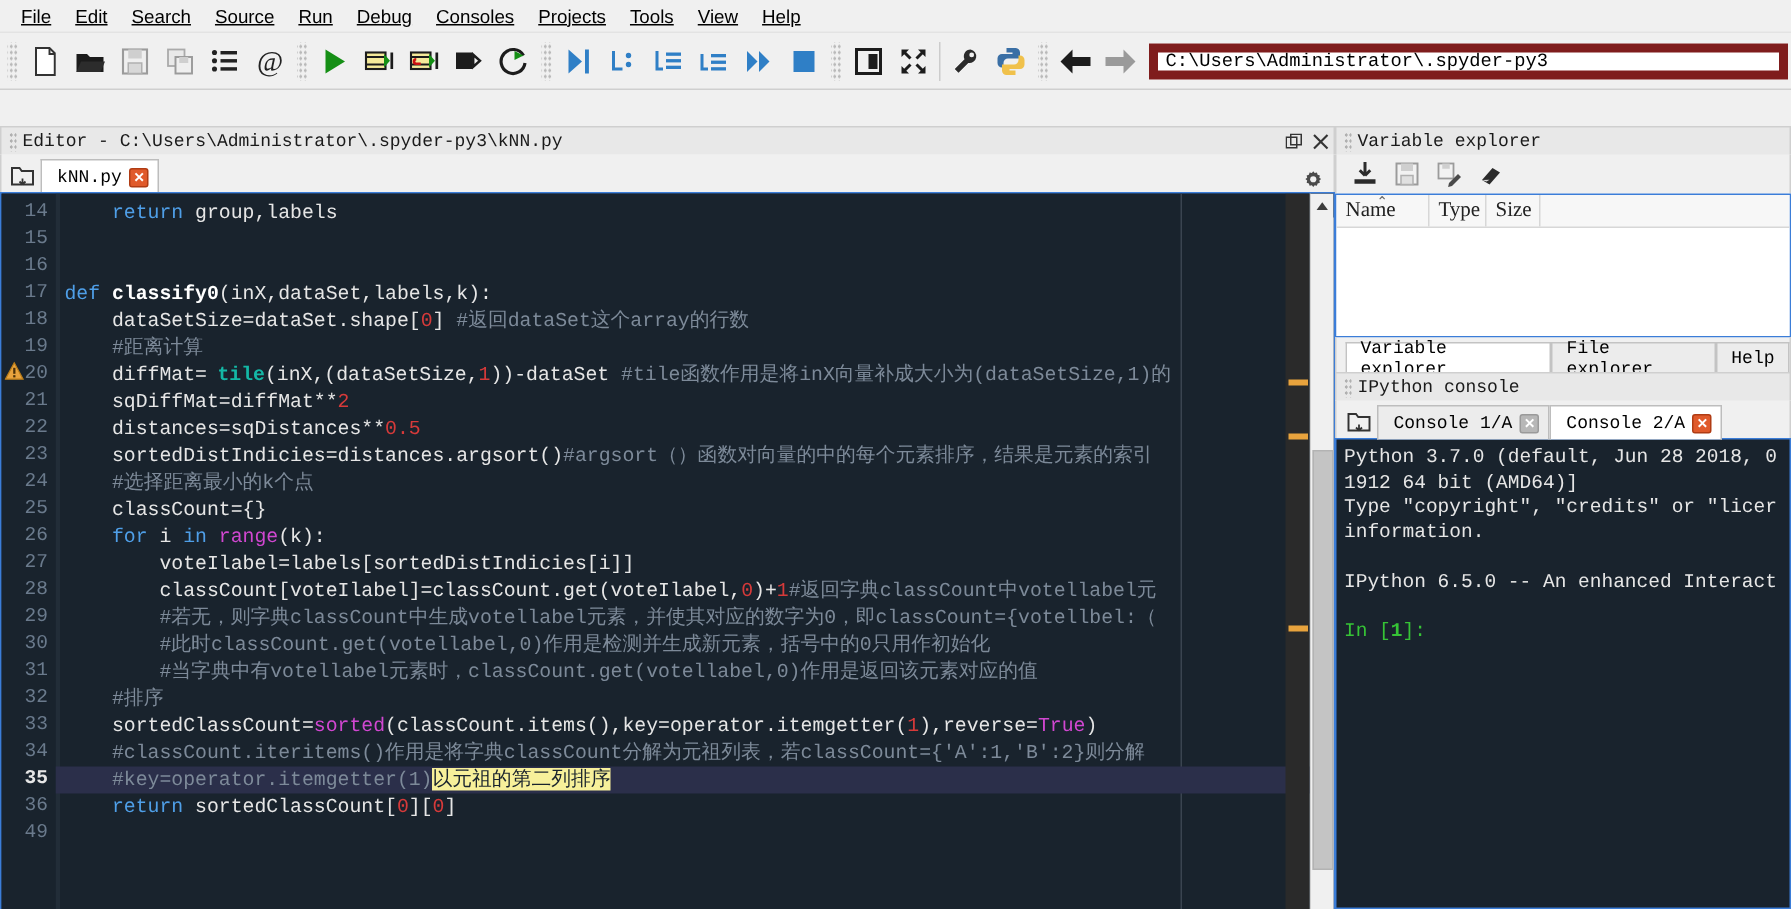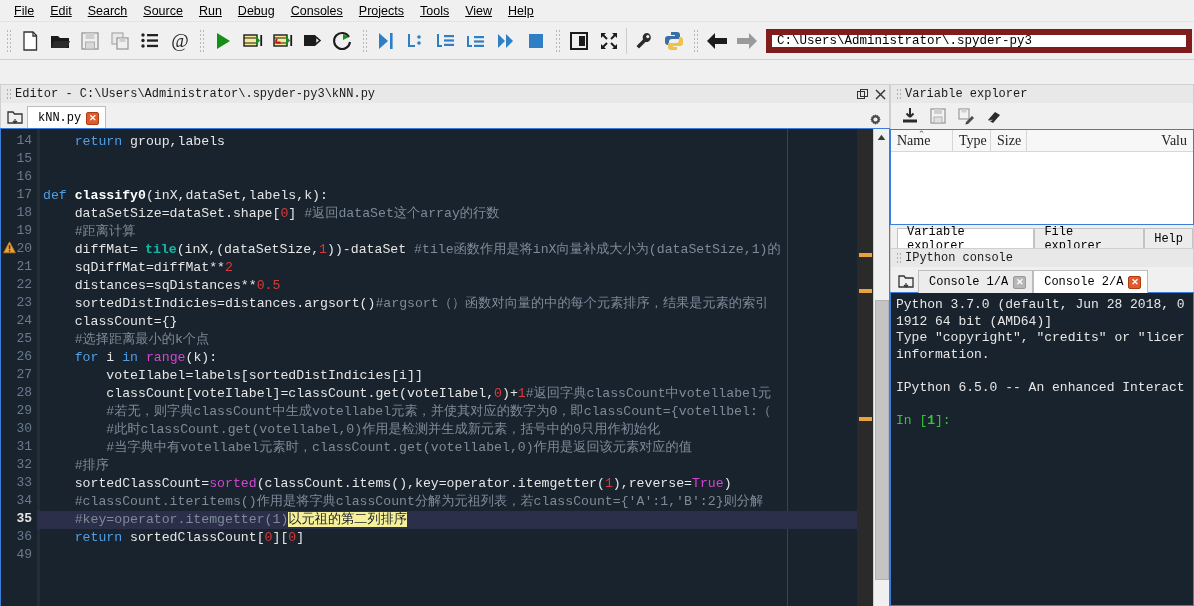--- a/index.html
+++ b/index.html
@@ -515,22 +515,22 @@
               <div class="code-line"><span>    </span><span class="kw">return</span><span> group,labels</span></div>
               <div class="code-line"> </div>
               <div class="code-line"> </div>
               <div class="code-line"><span class="kw">def</span><span> </span><span class="fname">classify0</span><span>(inX,dataSet,labels,k):</span></div>
               <div class="code-line"><span>    dataSetSize=dataSet.shape[</span><span class="num">0</span><span>] </span><span class="cmt">#返回dataSet这个array的行数</span></div>
               <div class="code-line"><span>    </span><span class="cmt">#距离计算</span></div>
               <div class="code-line"><span>    diffMat=</span><span class="builtin">tile</span><span>(inX,(dataSetSize,</span><span class="num">1</span><span>))-dataSet </span><span class="cmt">#tile函数作用是将inX向量补成大小为(dataSetSize,1)的</span></div>
               <div class="code-line"><span>    sqDiffMat=diffMat**</span><span class="num">2</span></div>
               <div class="code-line"><span>    distances=sqDistances**</span><span class="num">0.5</span></div>
               <div class="code-line"><span>    sortedDistIndicies=distances.argsort()</span><span class="cmt">#argsort（）函数对向量的中的每个元素排序，结果是元素的索引</span></div>
+              <div class="code-line"><span>    </span><span class="cmt">#选择距离最小的k个点</span></div>
               <div class="code-line"><span>    classCount={}</span></div>
-              <div class="code-line"><span>    </span><span class="cmt">#选择距离最小的k个点</span></div>
               <div class="code-line"><span>    </span><span class="kw">for</span><span> i </span><span class="kw">in</span><span> </span><span class="kw2">range</span><span>(k):</span></div>
               <div class="code-line"><span>        voteIlabel=labels[sortedDistIndicies[i]]</span></div>
               <div class="code-line"><span>        classCount[voteIlabel]=classCount.get(voteIlabel,</span><span class="num">0</span><span>)+</span><span class="num">1</span><span class="cmt">#返回字典classCount中votellabel元</span></div>
               <div class="code-line"><span>        </span><span class="cmt">#若无，则字典classCount中生成votellabel元素，并使其对应的数字为0，即classCount={votellbel:（</span></div>
               <div class="code-line"><span>        </span><span class="cmt">#此时classCount.get(votellabel,0)作用是检测并生成新元素，括号中的0只用作初始化</span></div>
               <div class="code-line"><span>        </span><span class="cmt">#当字典中有votellabel元素时，classCount.get(votellabel,0)作用是返回该元素对应的值</span></div>
               <div class="code-line"><span>    </span><span class="cmt">#排序</span></div>
               <div class="code-line"><span>    sortedClassCount=</span><span class="kw2">sorted</span><span>(classCount.items(),key=operator.itemgetter(</span><span class="num">1</span><span>),reverse=</span><span class="kw2">True</span><span>)</span></div>
               <div class="code-line"><span>    </span><span class="cmt">#classCount.iteritems()作用是将字典classCount分解为元祖列表，若classCount={'A':1,'B':2}则分解</span></div>
               <div class="code-line current"><span>    </span><span class="cmt">#key=operator.itemgetter(1)</span><span class="hl">以元祖的第二列排序</span></div>
@@ -598,23 +598,20 @@
           <div class="ve-th" style="width:62px">
             <span class="sortcaret">⌃</span>
             <span>Name</span>
           </div>
           <div class="ve-th" style="width:38px">
             <span>Type</span>
           </div>
           <div class="ve-th" style="width:36px">
             <span>Size</span>
           </div>
-          <div class="ve-th" style="flex:1 1 auto; justify-content:flex-end; border-right:none;">
-            <span>Valu</span>
-          </div>
         </div>
         <div class="ve-body"></div>
       </div>
 
       <div class="lower-tabs">
         <div class="ltab active">
           <span>Variable explorer</span>
         </div>
         <div class="ltab">
           <span>File explorer</span>

